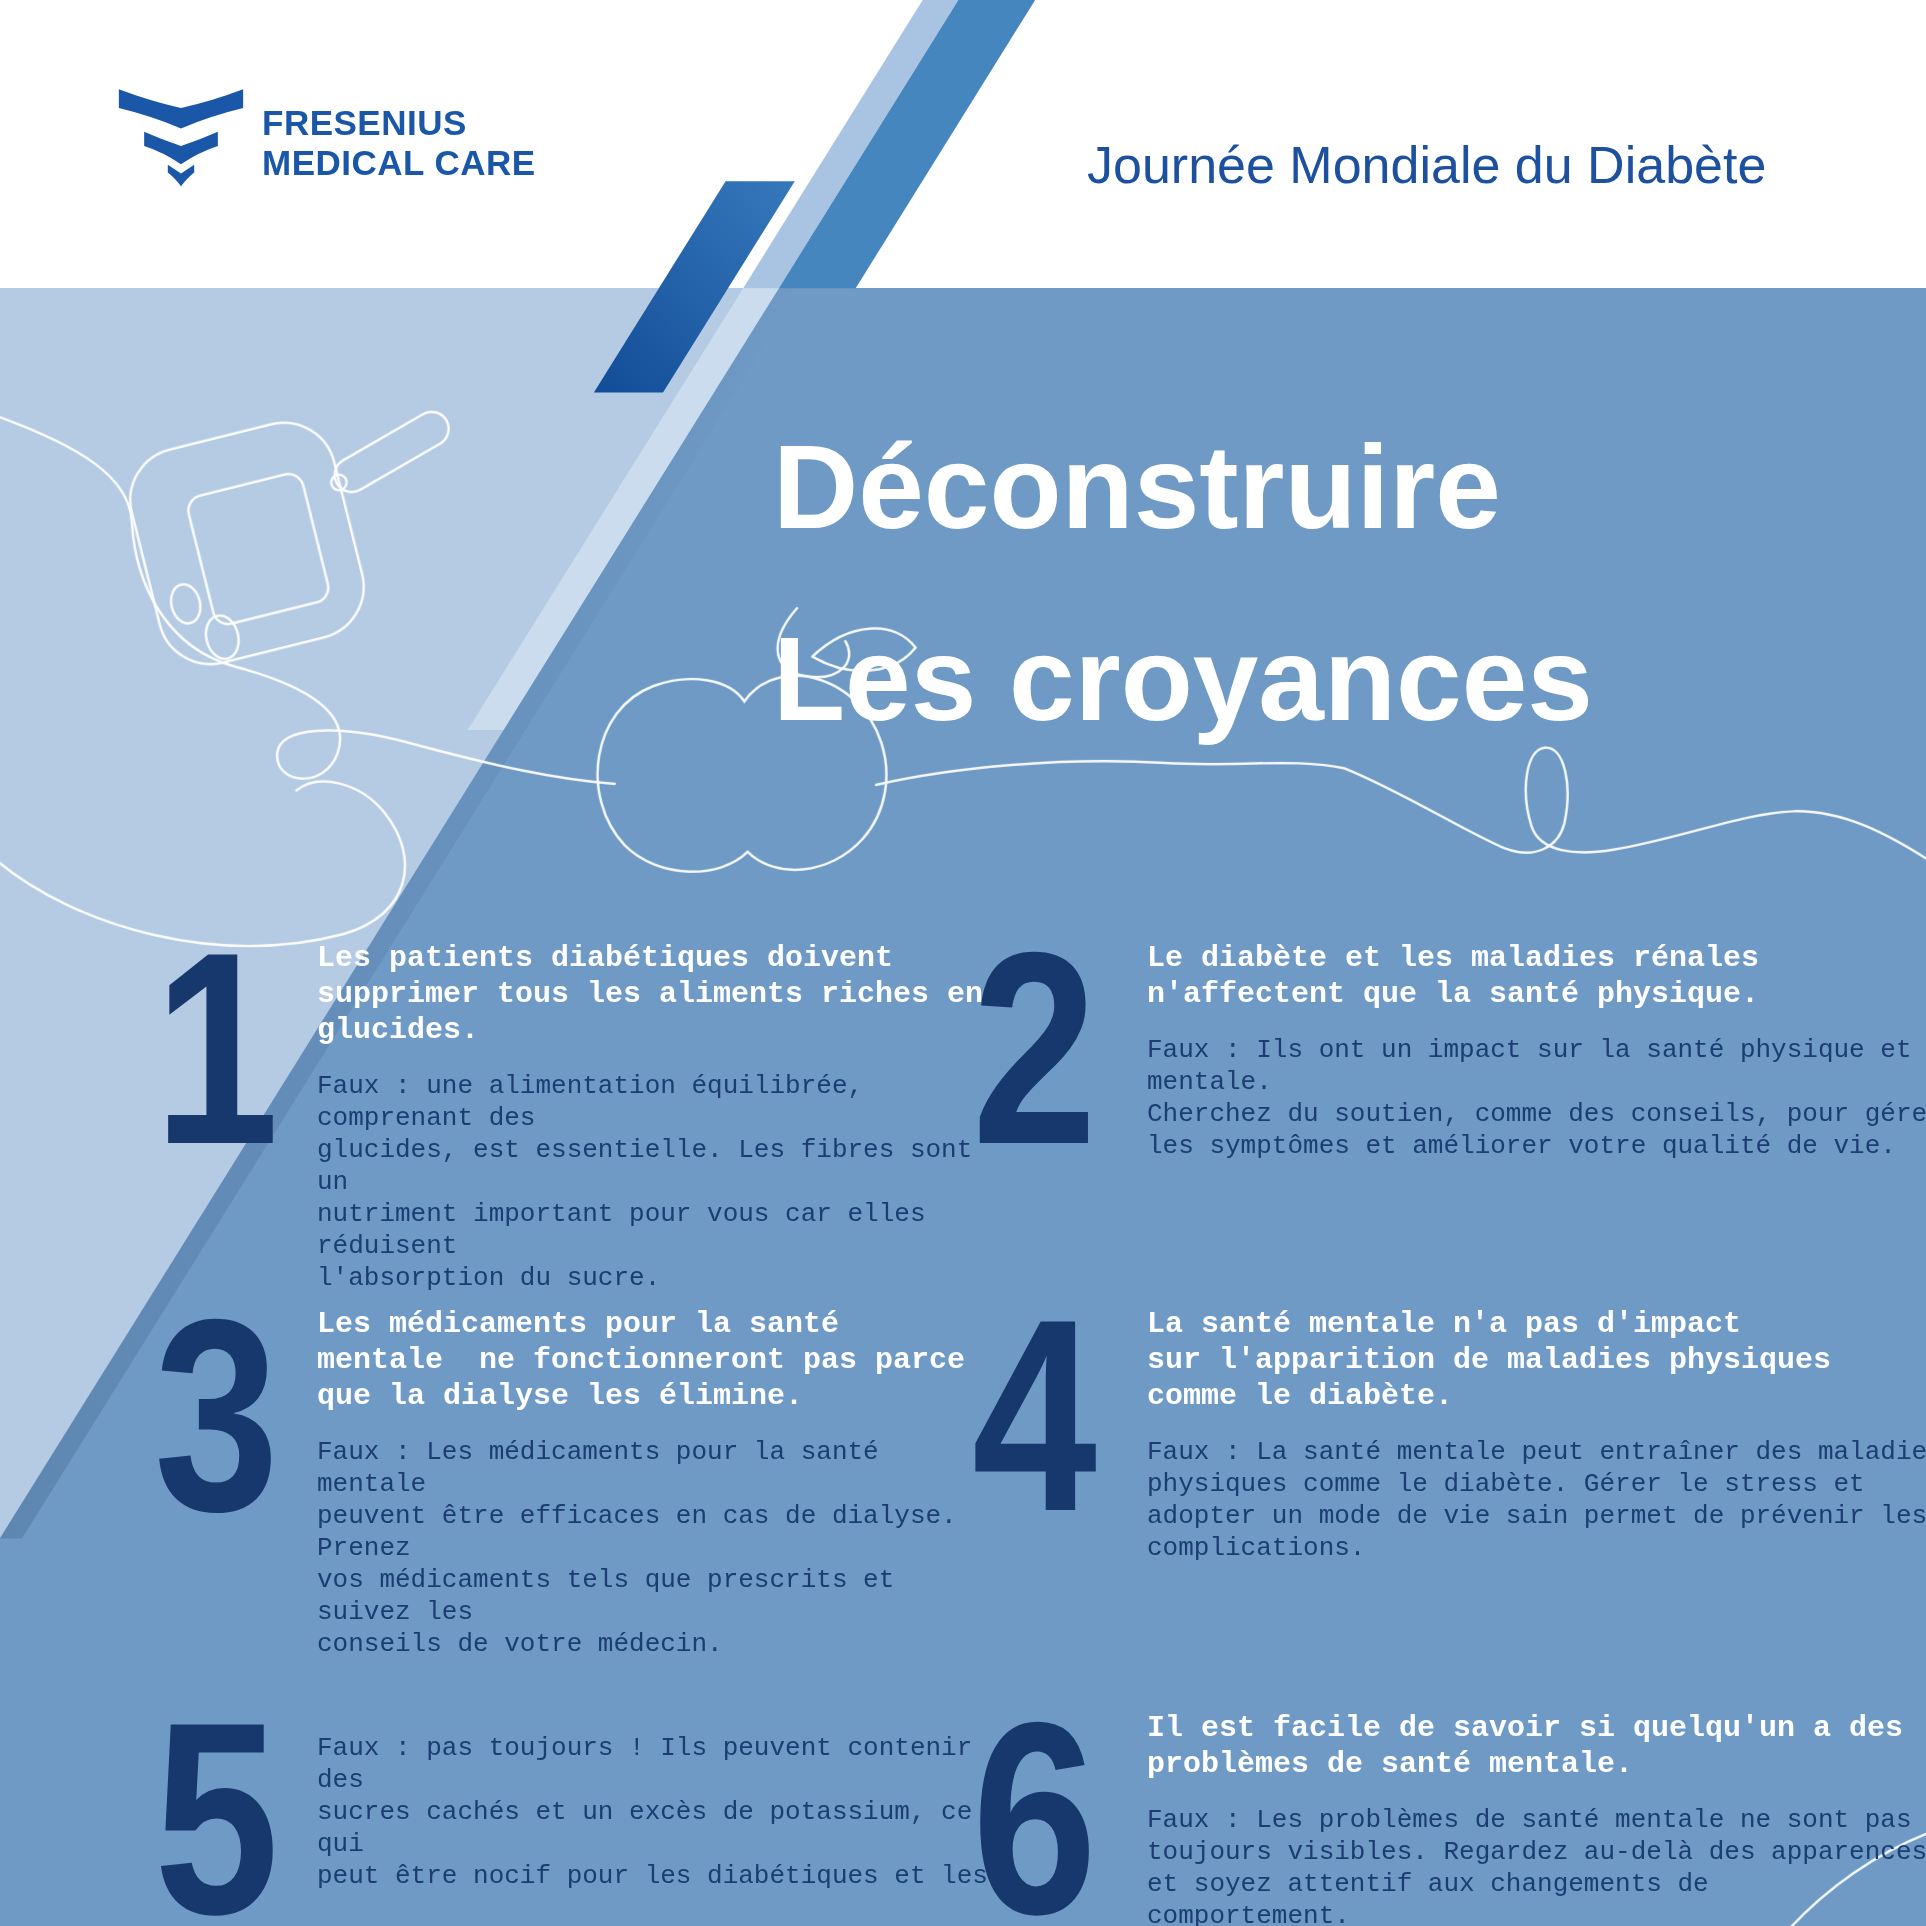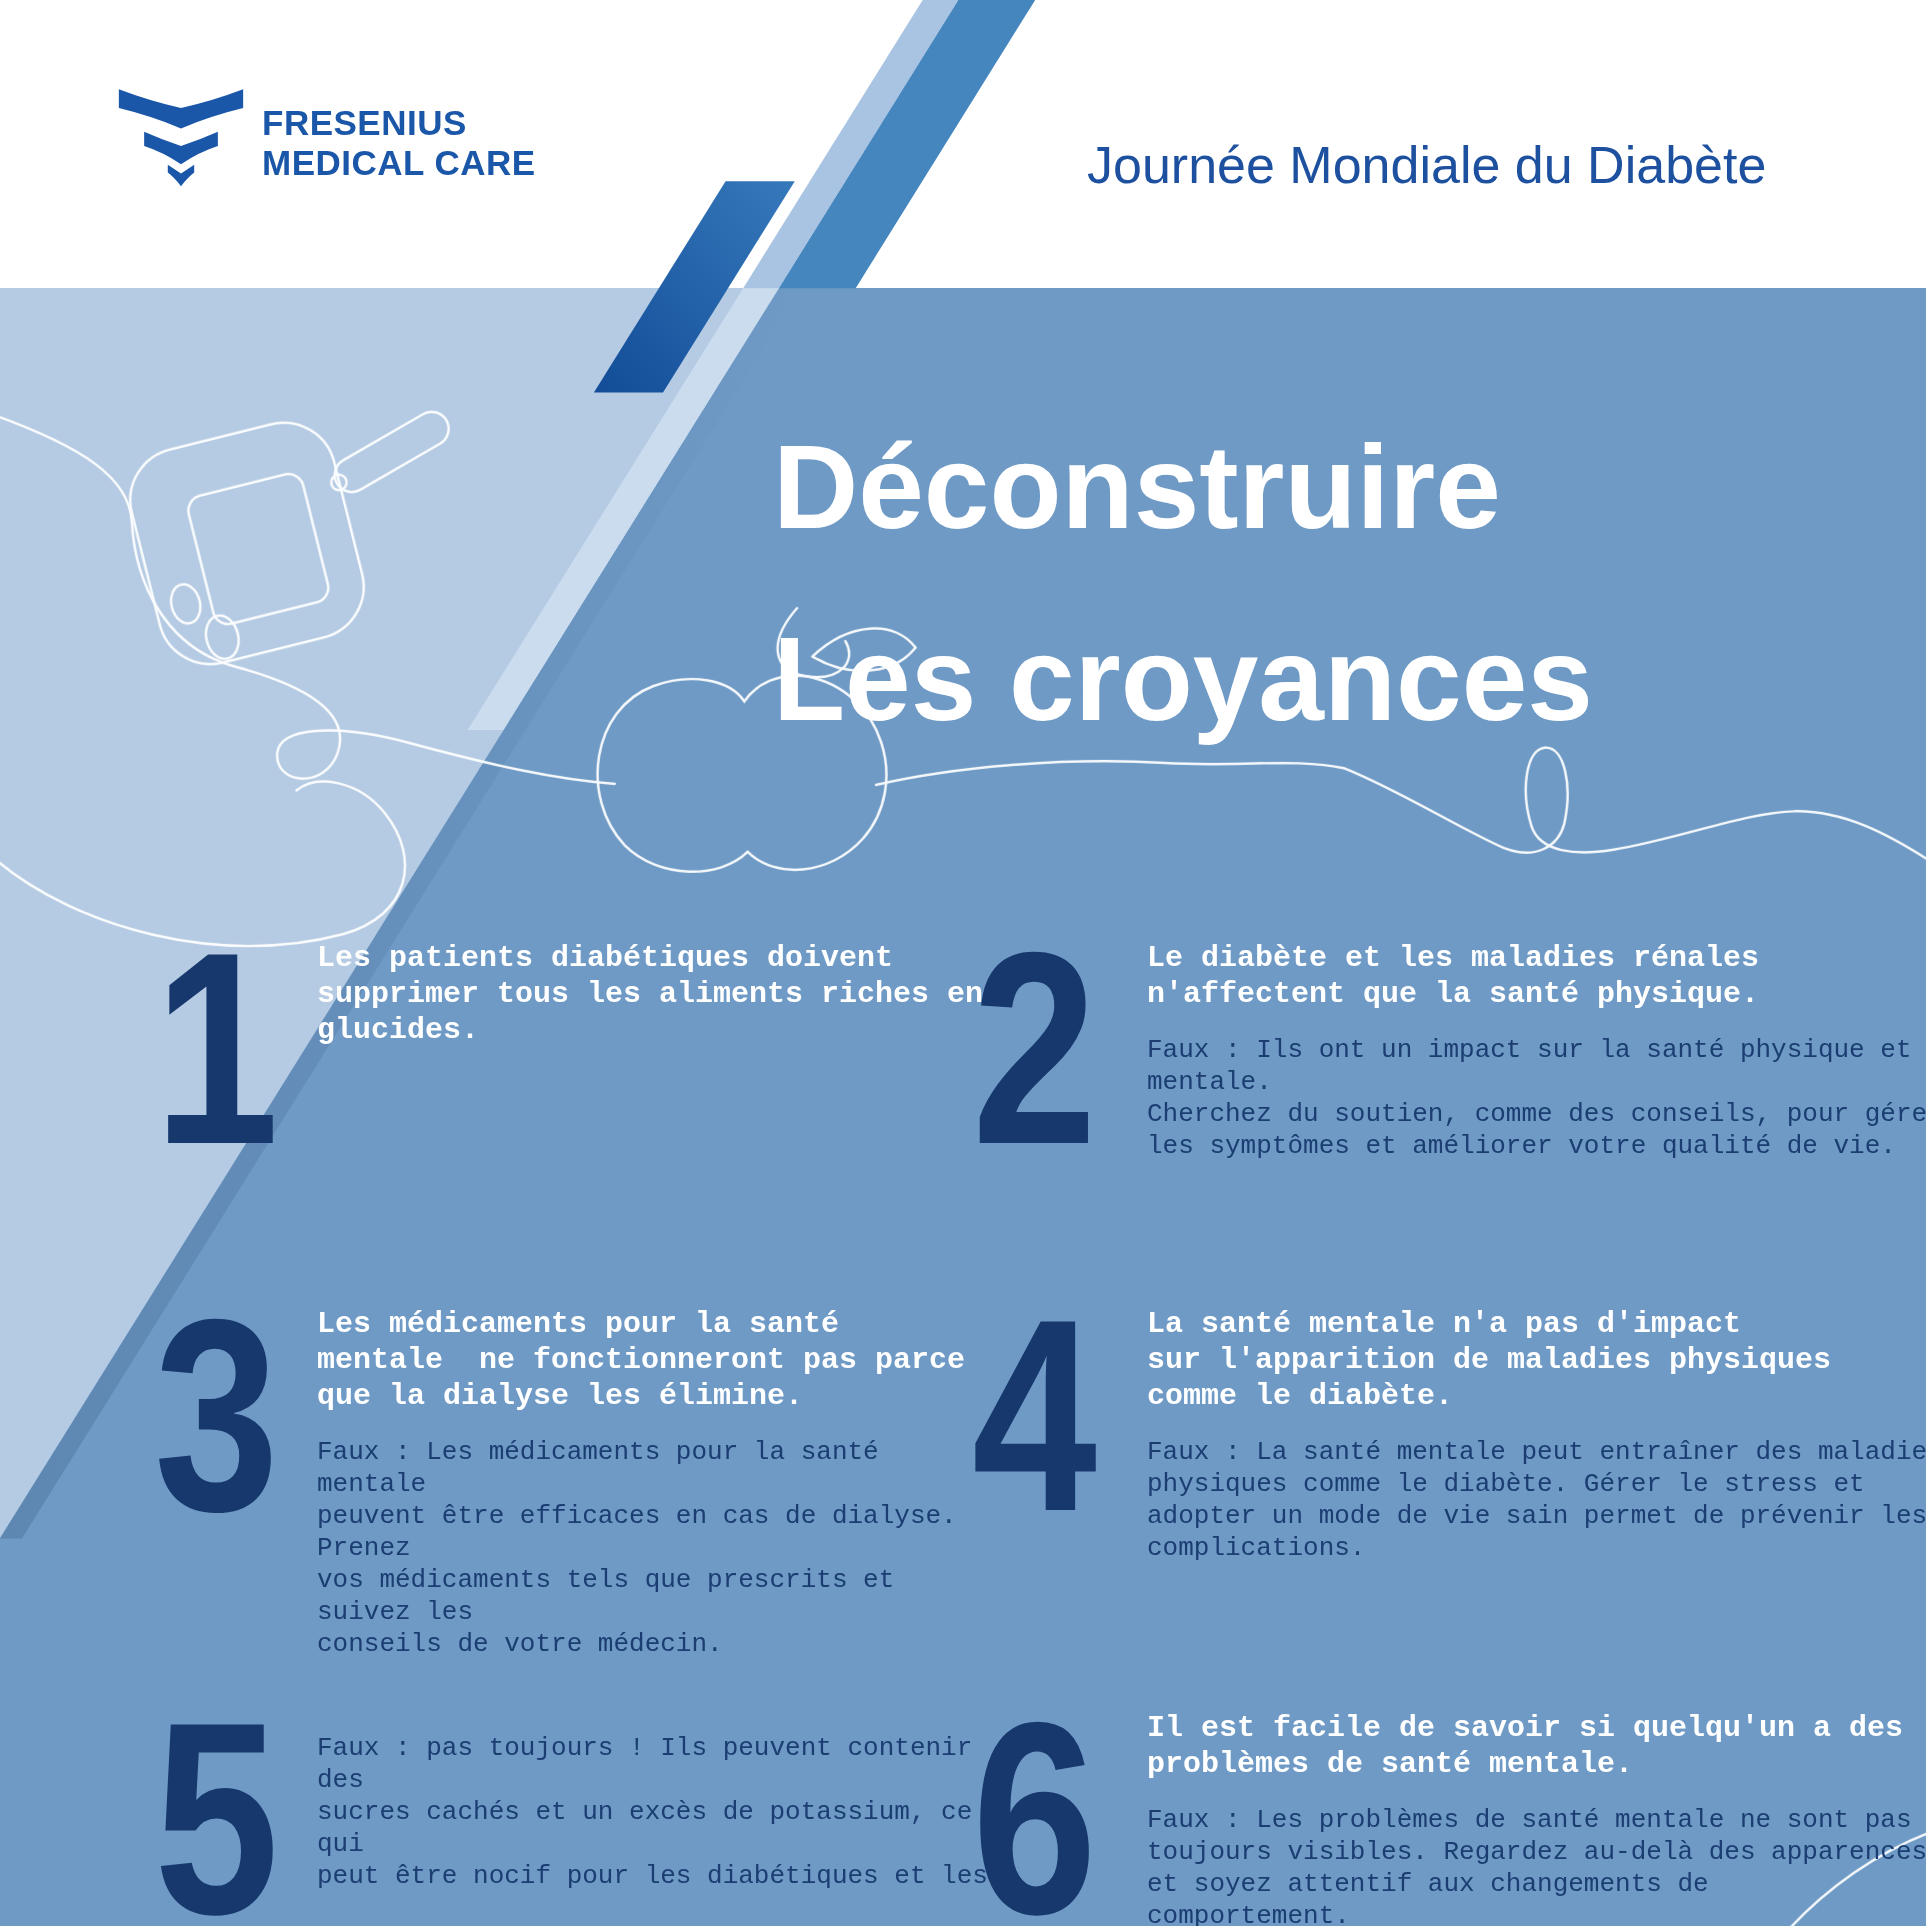--- a/index.html
+++ b/index.html
@@ -138,20 +138,24 @@
   <h1 class="hero-title">Déconstruire
 Les croyances</h1>
 
   <div class="item-number" style="left:154px;top:911px;">
     <span class="digit">1</span>
   </div>
   <section class="item col1" style="top:940px;">
     <p class="item-heading">Les patients diabétiques doivent
 supprimer tous les aliments riches en
 glucides.</p>
+    <p class="item-body">Faux : une alimentation équilibrée, comprenant des
+glucides, est essentielle. Les fibres sont un
+nutriment important pour vous car elles réduisent
+l'absorption du sucre.</p>
   </section>
 
   <div class="item-number" style="left:972px;top:911px;">
     <span class="digit">2</span>
   </div>
   <section class="item col2" style="top:940px;">
     <p class="item-heading">Le diabète et les maladies rénales
 n'affectent que la santé physique.</p>
     <p class="item-body">Faux : Ils ont un impact sur la santé physique et mentale.
 Cherchez du soutien, comme des conseils, pour gérer

